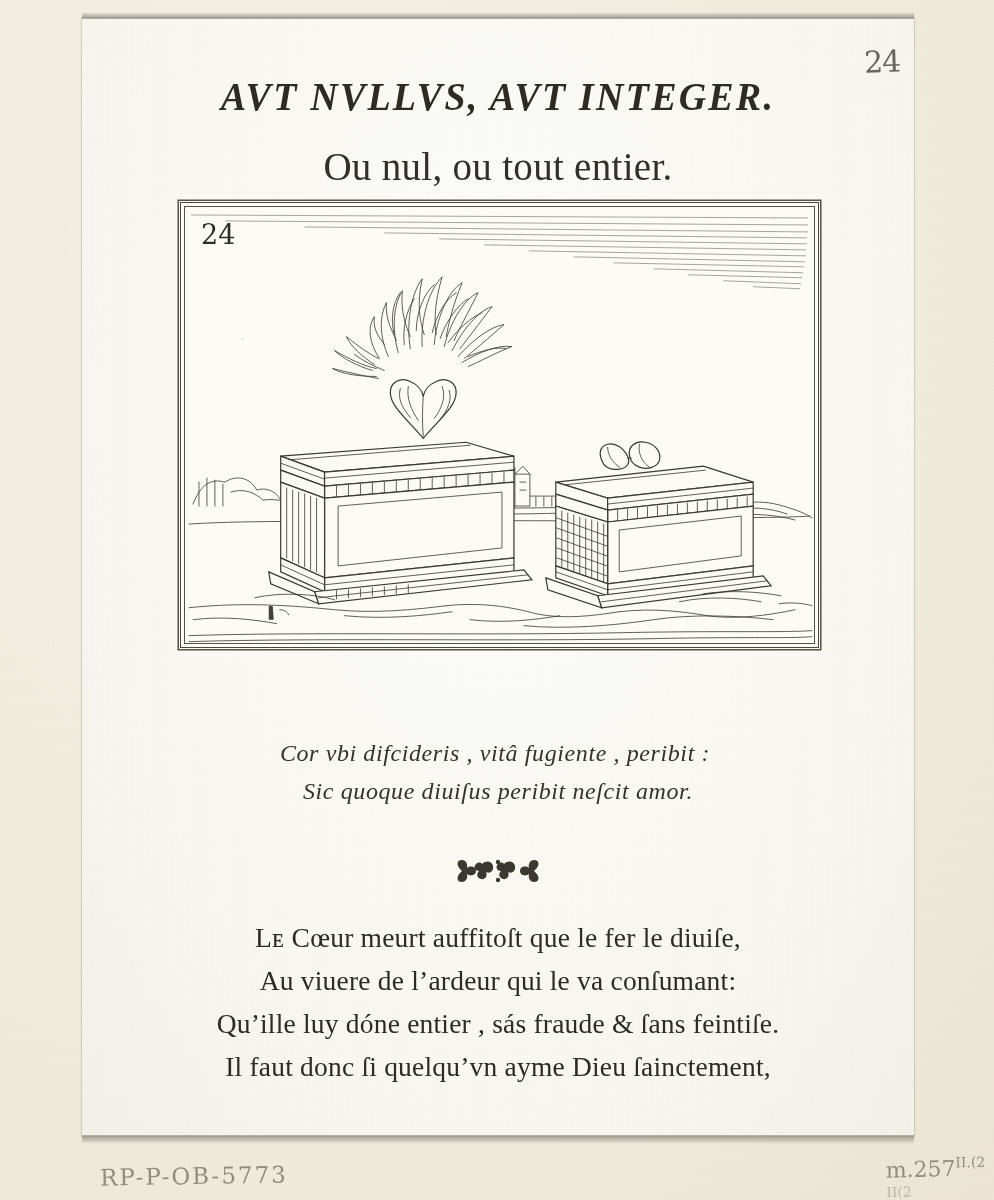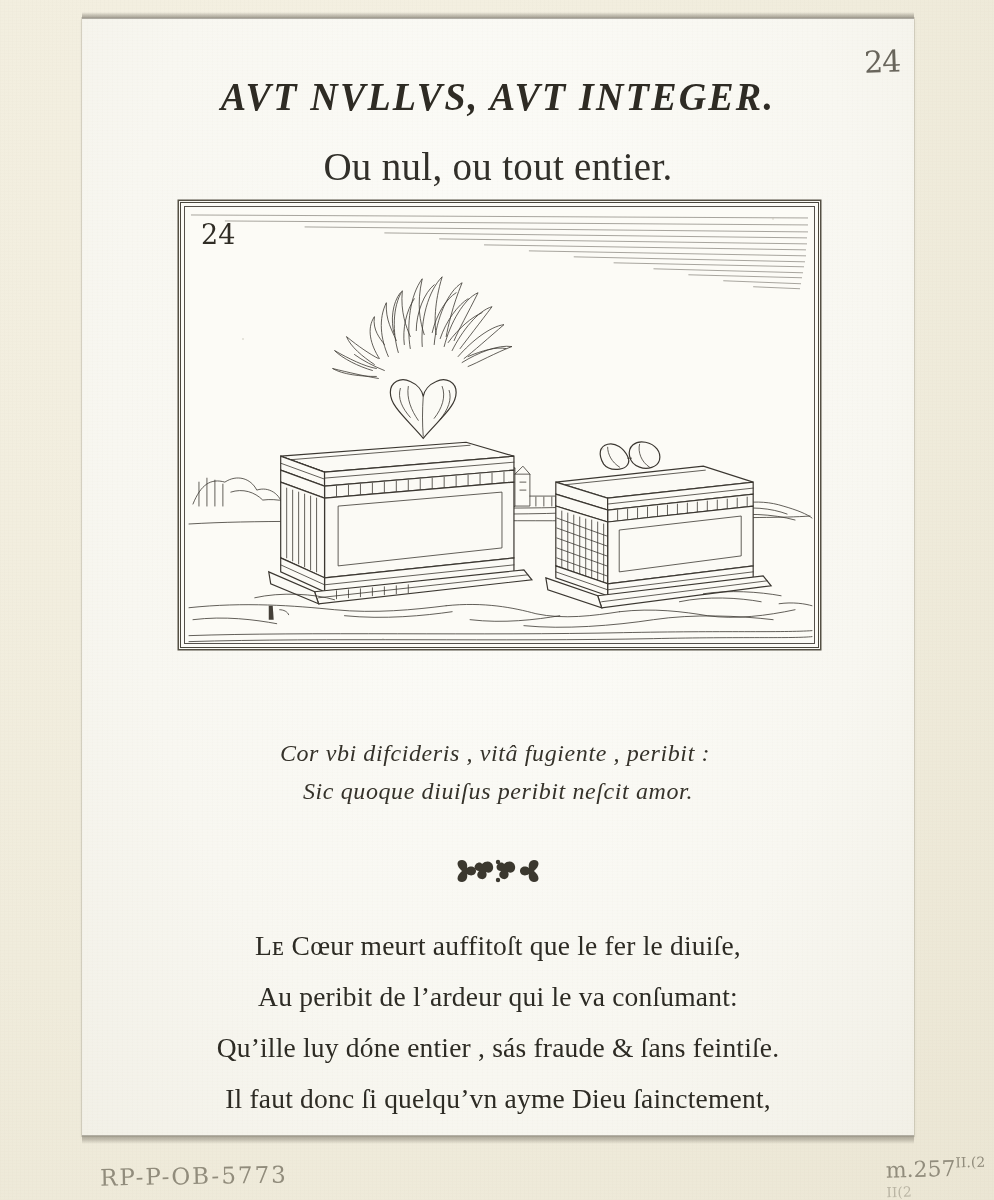--- a/index.html
+++ b/index.html
@@ -161,21 +161,21 @@
     position: absolute;
     left: 0; right: 0;
     top: 898px;
     text-align: center;
     font-family: "Liberation Serif", serif;
     font-size: 27.5px;
     line-height: 43px;
     color: #2d2b24;
     letter-spacing: .2px;
   }
-  #french-verse .l { display: block; white-space: nowrap; margin-top: 8px; }
+  #french-verse .l { display: block; white-space: nowrap; }
   
   .pencil {
     position: absolute;
     font-family: "DejaVu Serif", serif;
     color: #8a8575;
     opacity: .92;
   }
   #inv-number {
     left: 100px;
     top: 1163px;
@@ -497,21 +497,21 @@
           <path d="M52 8 C 56 4, 62 5, 63 10 C 64 15, 60 18, 56 16 C 58 20, 55 24, 51 23 C 47 22, 46 18, 49 15 C 45 15, 43 11, 46 8 C 48 6, 51 6, 52 8 Z"></path>
           <path d="M82 15 C 88 10, 88 4, 82 4 C 78 4, 76 8, 77 12 C 73 9, 68 11, 68 15 C 68 19, 73 21, 77 18 C 76 22, 78 26, 82 26 C 88 26, 88 20, 82 15 Z"></path>
           <circle cx="46" cy="6" r="2.2"></circle>
           <circle cx="46" cy="24" r="2.2"></circle>
         </g>
       </svg>
     </div>
 
     <div id="french-verse">
       <span class="l">Lᴇ Cœur meurt auffitoſt que le  fer le diuiſe,</span>
-      <span class="l">Au peribit de l’ardeur qui le va conſumant:</span>
+      <span class="l">Au viuere de l’ardeur qui le va conſumant:</span>
       <span class="l">Qu’ille luy dóne entier , sás fraude &amp; ſans feintiſe.</span>
       <span class="l">Il faut donc ſi quelqu’vn ayme Dieu ſainctement,</span>
     </div>
 
     <div class="speck" style="left:160px; top:320px; width:2px; height:2px; opacity:.25;"></div>
     <div class="speck" style="left:520px; top:430px; width:2px; height:2px; opacity:.2;"></div>
     <div class="speck" style="left:300px; top:620px; width:2px; height:2px; opacity:.18;"></div>
     <div class="speck" style="left:690px; top:200px; width:2px; height:2px; opacity:.2;"></div>
   </div>
 

